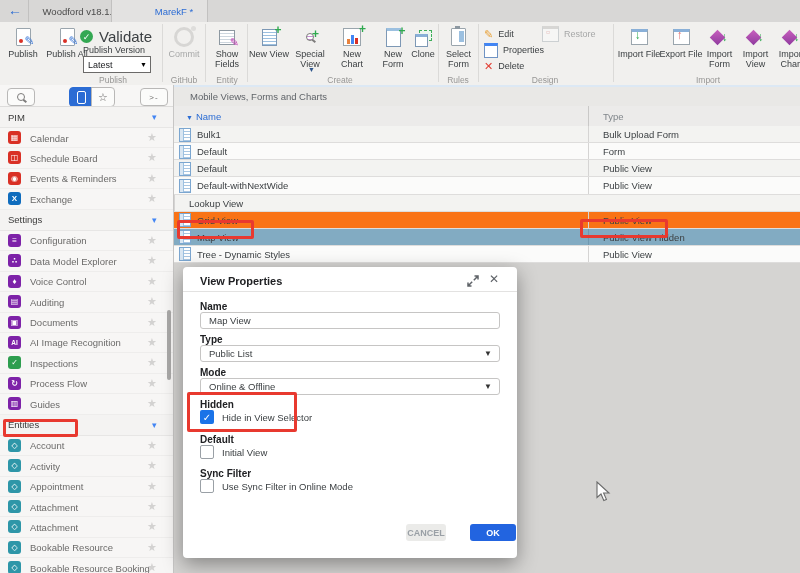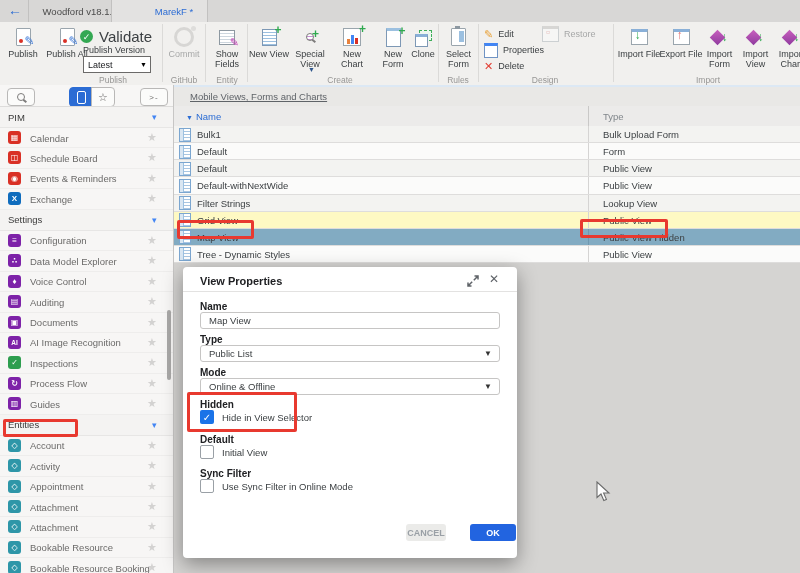--- a/index.html
+++ b/index.html
@@ -73,21 +73,21 @@
   .side-ic{position:absolute;left:8px;top:3px;width:13px;height:13px;border-radius:3px;color:#fff;
         font-size:8px;font-weight:bold;display:flex;align-items:center;justify-content:center;}
   .side-lb{position:absolute;left:30px;top:4.5px;font-size:9.5px;color:#6b6a69;}
   .side-star{position:absolute;left:147px;top:3px;font-size:11px;color:#d3d2d1;cursor:pointer;}
   #side-scroll{left:167px;top:225px;width:4px;height:70px;background:#a9a8a7;border-radius:2px;}
   
   #main{left:174px;top:85px;width:626px;height:488px;background:#d5d4d2;}
   #main-strip{left:0;top:0;width:626px;height:2px;background:#dce8f4;}
   #panel-title{left:0;top:2px;width:626px;height:19px;background:#e9e8e6;border-bottom:1px solid #d2d1d0;
         display:flex;align-items:center;}
-  #panel-title span{margin-left:16px;font-size:9.5px;color:#5f6368;text-decoration:underline;}
+  #panel-title span{margin-left:16px;font-size:9.5px;color:#5f6368;}
   #grid-head{left:0;top:21px;width:626px;height:20px;background:#ecebea;border-bottom:1px solid #c4c3c2;}
   #col-name{position:absolute;left:12px;top:5px;font-size:9.5px;color:#2b6cd4;}
   #col-name .sort{font-size:7px;margin-right:3px;}
   #col-type{position:absolute;left:429px;top:5px;font-size:9.5px;color:#80868b;}
   #head-div{position:absolute;left:414px;top:0;width:1px;height:20px;background:#c9c8c7;}
   #grid-rows{left:0;top:41px;width:626px;}
   .grid-row{position:relative;height:16.15px;border-bottom:1px solid #dedddc;display:flex;cursor:pointer;}
   .cell-name{position:relative;width:414px;}
   .cell-type{position:relative;flex:1;border-left:1px solid #d5d4d3;}
   .row-ic{position:absolute;left:5px;top:1.5px;width:10px;height:12px;border:1px solid #7ba6d0;background:
@@ -476,29 +476,25 @@
       <div class="grid-row" style="background: rgb(251, 251, 250);">
         <div class="cell-name">
           <span class="row-ic"></span>
           <span class="lb">Default-withNextWide</span>
         </div>
         <div class="cell-type">
           <span class="lb">Public View</span>
         </div>
       </div>
       <div class="grid-row" style="background: rgb(243, 243, 241);">
-        <div class="cell-name">
-          <span class="row-ic"></span>
-          <span class="lb">Filter Strings</span>
-        </div>
         <div class="cell-type">
           <span class="lb">Lookup View</span>
         </div>
       </div>
-      <div class="grid-row" style="background: #fef9c3;">
+      <div class="grid-row" style="background: #f97316;">
         <div class="cell-name">
           <span class="row-ic"></span>
           <span class="lb">Grid View</span>
         </div>
         <div class="cell-type">
           <span class="lb">Public View</span>
         </div>
       </div>
       <div class="grid-row sel" style="background: rgb(243, 243, 241);">
         <div class="cell-name">

